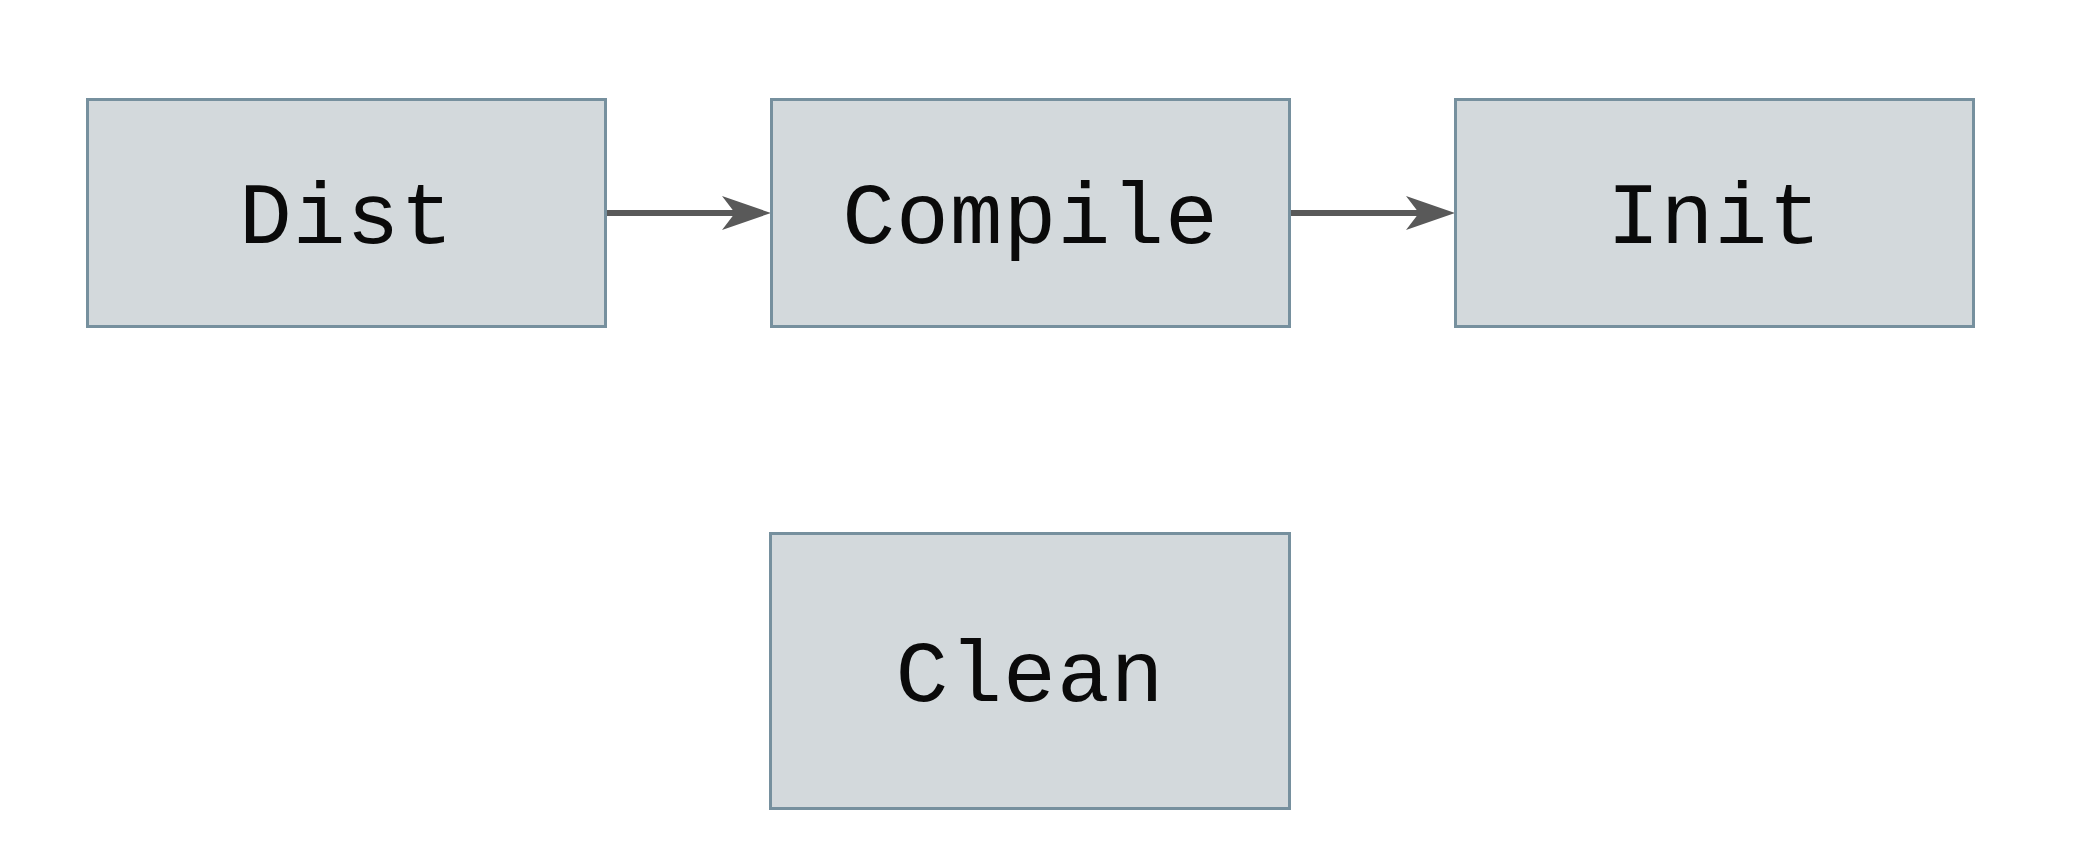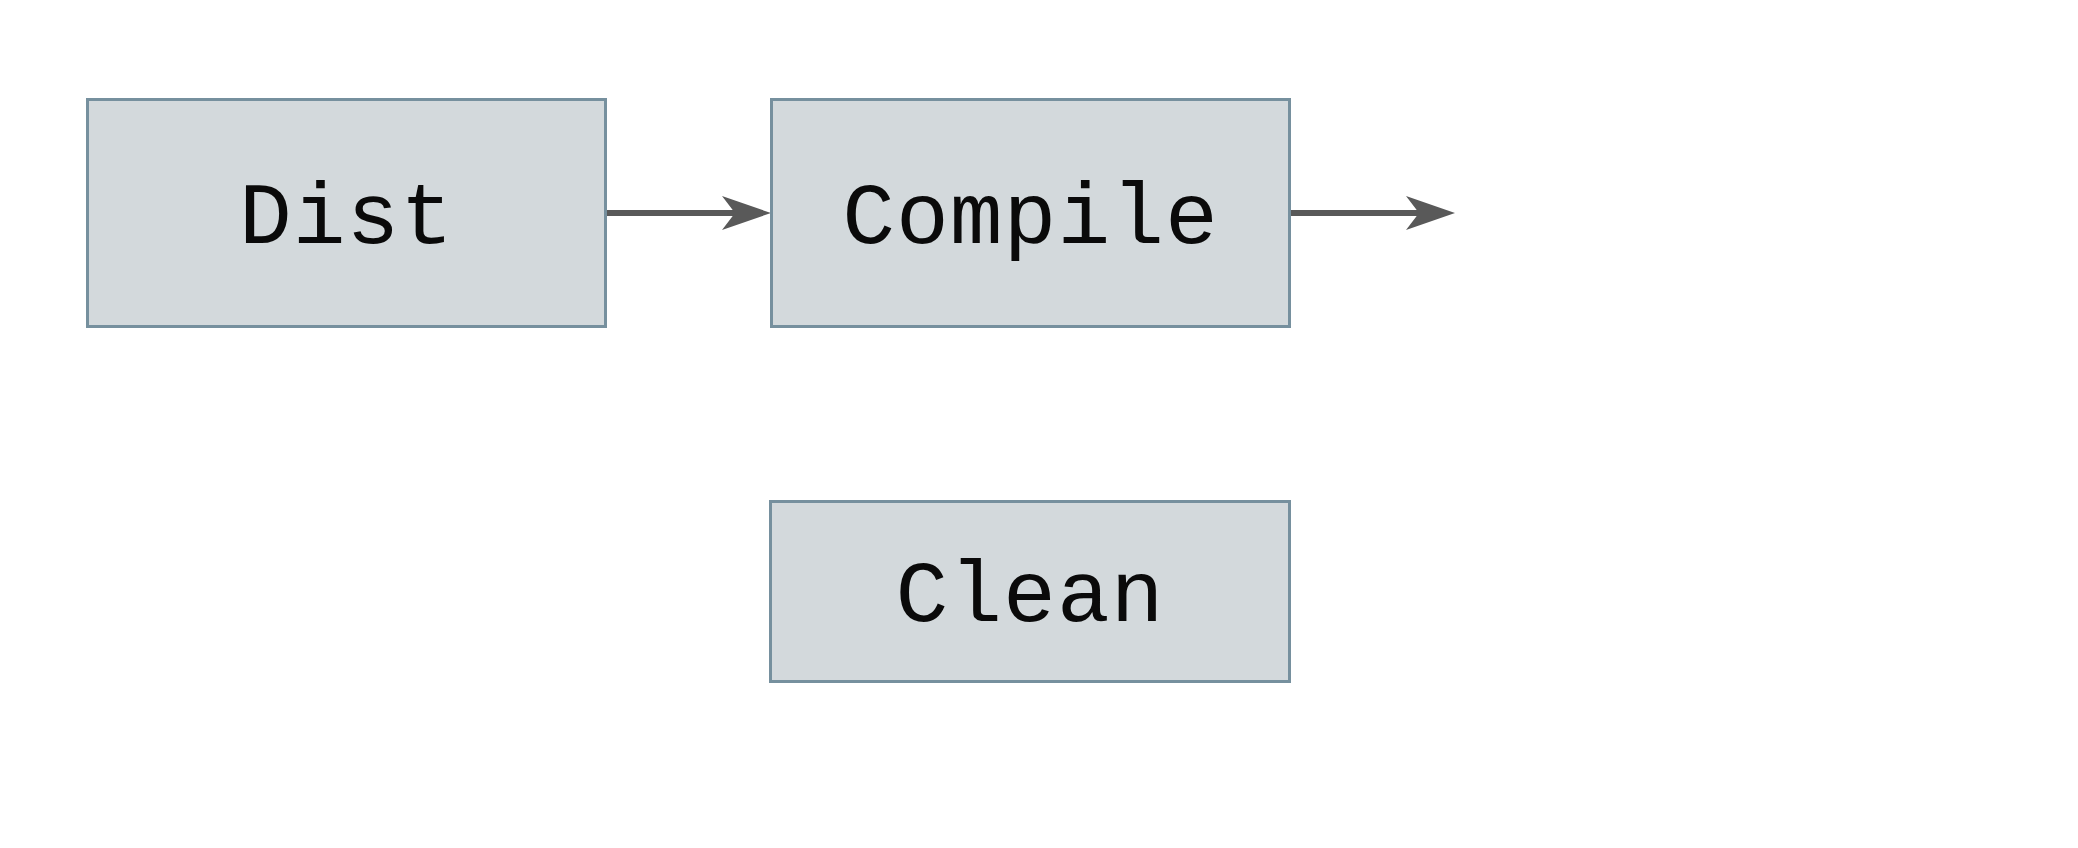--- a/index.html
+++ b/index.html
@@ -30,21 +30,21 @@
     color:var(--text-color);
     font-size:88px;
     font-weight:400;
     letter-spacing:1px;
     transform:translateY(6px);
     white-space:nowrap;
   }
   .node-dist   {left:73px;  top:98px;  width:521px; height:230px;}
   .node-compile{left:757px; top:98px;  width:521px; height:230px;text-align:center;}
   .node-init   {left:1441px;top:98px;  width:521px; height:230px;}
-  .node-clean  {left:756px; top:500px; width:522px; height:183px;}
+  .node-clean  {left:756px; top:532px; width:522px; height:278px;}
   .edge{
     position:absolute;
     width:164px;height:40px;
     color:var(--arrow-color);
   }
   .edge-1{left:594px; top:193px;}
   .edge-2{left:1278px;top:193px;}
   .edge svg{display:block;width:100%;height:100%;}
 </style>
 </head>
@@ -67,18 +67,21 @@
     <span class="label">Compile</span>
   </div>
 
   <div class="edge edge-2">
     <svg viewBox="0 0 164 40">
       <line x1="0" y1="20" x2="128" y2="20" stroke="currentColor" stroke-width="6"></line>
       <polygon points="164,20 115,3 128,20 115,37" fill="currentColor"></polygon>
     </svg>
   </div>
 
+  <div class="node node-init">
+    <span class="label">Init</span>
+  </div>
 
   <div class="node node-clean">
     <span class="label">Clean</span>
   </div>
 
 </div>
 
 </body></html>

